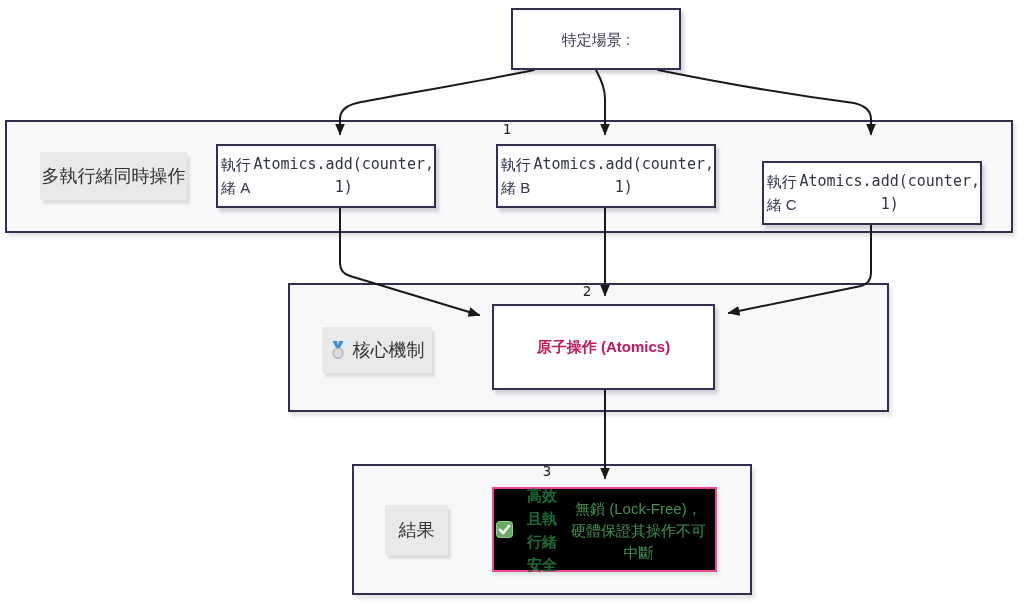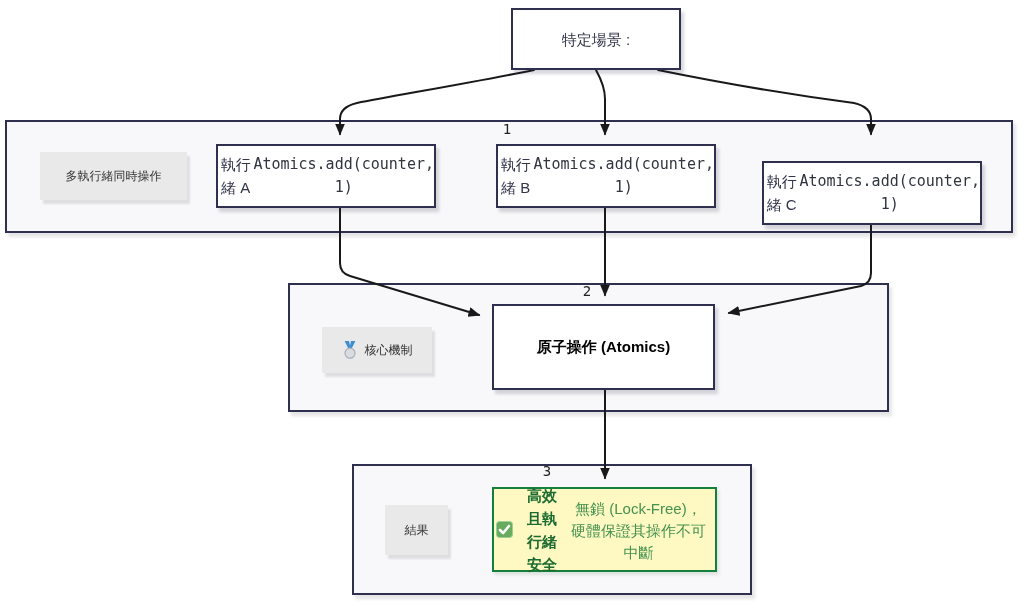--- a/index.html
+++ b/index.html
@@ -8,33 +8,33 @@
     font-family:"Liberation Sans","DejaVu Sans",sans-serif;color:#31344a;
   }
   
   .group{
     position:absolute;background:#f8f8fa;border:2px solid #2f2f4f;
     box-shadow:3px 4px 3px rgba(40,40,60,0.12);box-sizing:border-box;z-index:1;
   }
   .pill{
     position:absolute;background:#e9e9e9;color:#333333;
     display:flex;align-items:center;justify-content:center;gap:7px;
-    font-size:12px;box-shadow:3px 4px 2px rgba(0,0,0,0.10);z-index:4;box-sizing:border-box;
+    font-size:18px;box-shadow:3px 4px 2px rgba(0,0,0,0.10);z-index:4;box-sizing:border-box;
   }
   
   .node{
     position:absolute;background:#ffffff;border:2px solid #2f2f4f;
     box-shadow:3px 4px 3px rgba(40,40,60,0.18);box-sizing:border-box;
     display:flex;flex-direction:row;align-items:center;justify-content:center;
     text-align:center;z-index:3;font-size:15px;line-height:23px;
   }
   .node .code{font-family:"DejaVu Sans Mono","Liberation Mono",monospace;font-size:15px;color:#30353f;}
-  .node .bold{font-weight:bold;color:#000000;}
+  .node .bold{font-weight:bold;color:#be185d;}
   .success{
-    background:#fef9c3;border:2px solid #15803d;box-shadow:2px 3px 3px rgba(60,110,70,0.15);
+    background:#000000;border:2px solid #ec4899;box-shadow:2px 3px 3px rgba(60,110,70,0.15);
   }
   .success .g-title{font-weight:bold;color:#1c6b30;display:flex;align-items:center;gap:7px;justify-content:center;}
   .success .g-body{color:#449150;line-height:22px;margin-top:3px;padding:0 6px;}
   
   .edge-label{
     position:absolute;z-index:4;font-family:"DejaVu Sans Mono","Liberation Mono",monospace;
     font-size:14px;color:#222222;text-align:center;background:#ffffff00;
   }
   
   #edges{position:absolute;left:0;top:0;z-index:2;}

